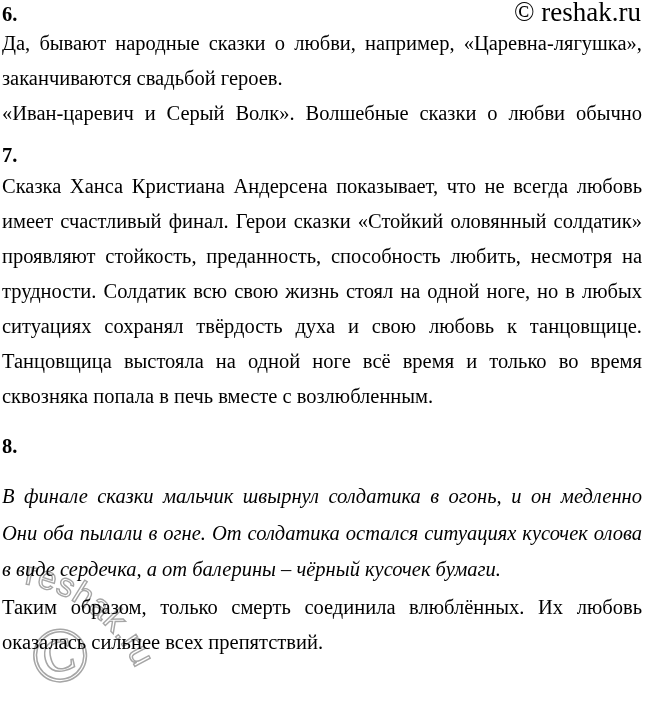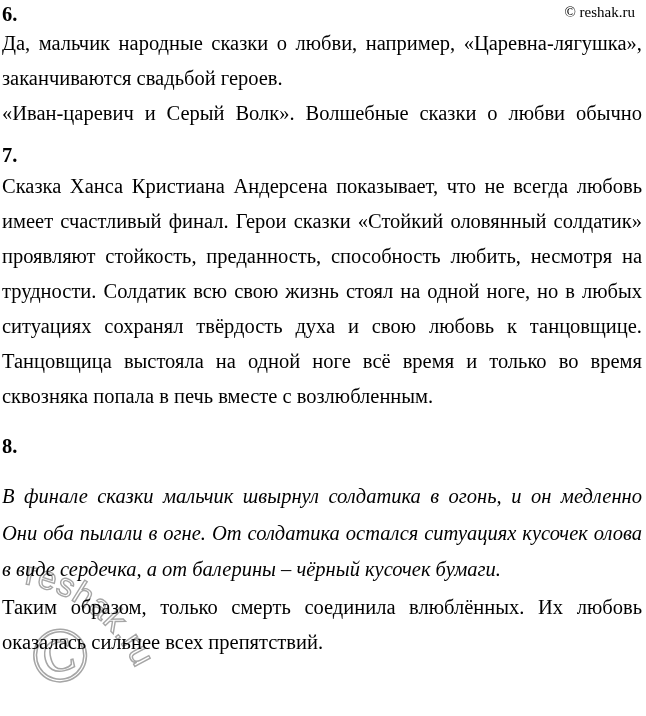--- a/index.html
+++ b/index.html
@@ -43,22 +43,22 @@
 
   
   .content {
     position: relative;
     z-index: 1;
     padding: 2px 4px 0 2px; 
   }
   .copyright {
     position: absolute;
     top: 0;
-    right: 11px;
-    font-size: 15px;
+    right: 5px;
+    font-size: 27px;
     line-height: 24px;
     white-space: nowrap;
   }
   .sec-num {
     margin: 0;
     font-size: 20.5px;
     font-weight: 700;
     line-height: 24px;
   }
   .para { margin: 0; --lh: 35px; }
@@ -90,21 +90,21 @@
   <text class="wm-c" x="60" y="681" transform="rotate(-14 60 655)" stroke="#a6a6a6">©</text>
 </svg>
 
 <main class="content">
 
   <div class="copyright">© reshak.ru</div>
 
   <section class="sec sec-6">
     <h2 class="sec-num">6.</h2>
     <div class="para">
-        <div class="line">Да, мальчик народные сказки о любви, например, «Царевна-лягушка»,</div>
+        <div class="line">Да, бывают народные сказки о любви, например, «Царевна-лягушка»,</div>
         <div class="line last">заканчиваются свадьбой героев.</div>
         <div class="line">«Иван-царевич и Серый Волк». Волшебные сказки о любви обычно</div>
       </div>
   </section>
 
   <section class="sec sec-7">
     <h2 class="sec-num">7.</h2>
     <div class="para">
         <div class="line">Сказка Ханса Кристиана Андерсена показывает, что не всегда любовь</div>
         <div class="line">имеет счастливый финал. Герои сказки «Стойкий оловянный солдатик»</div>

